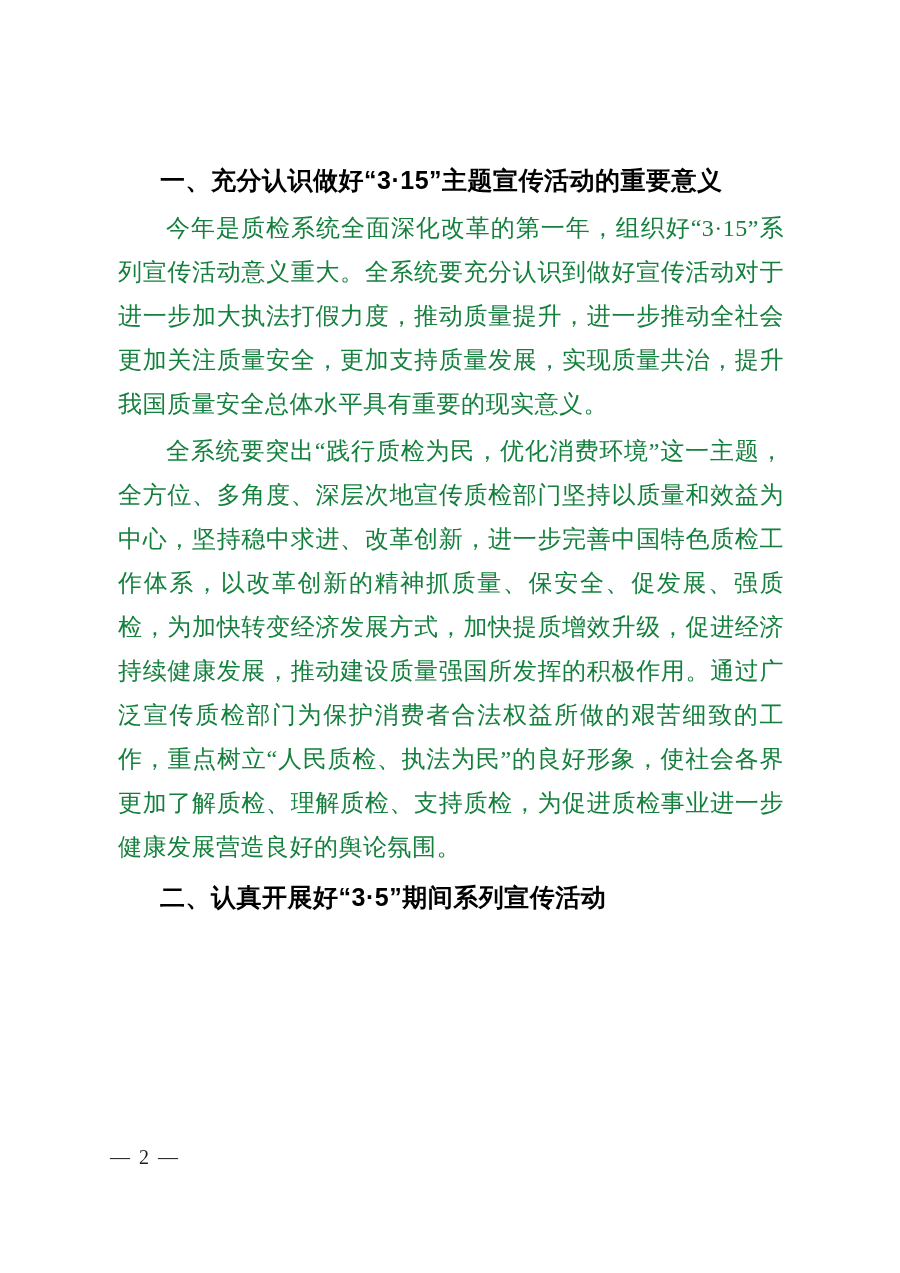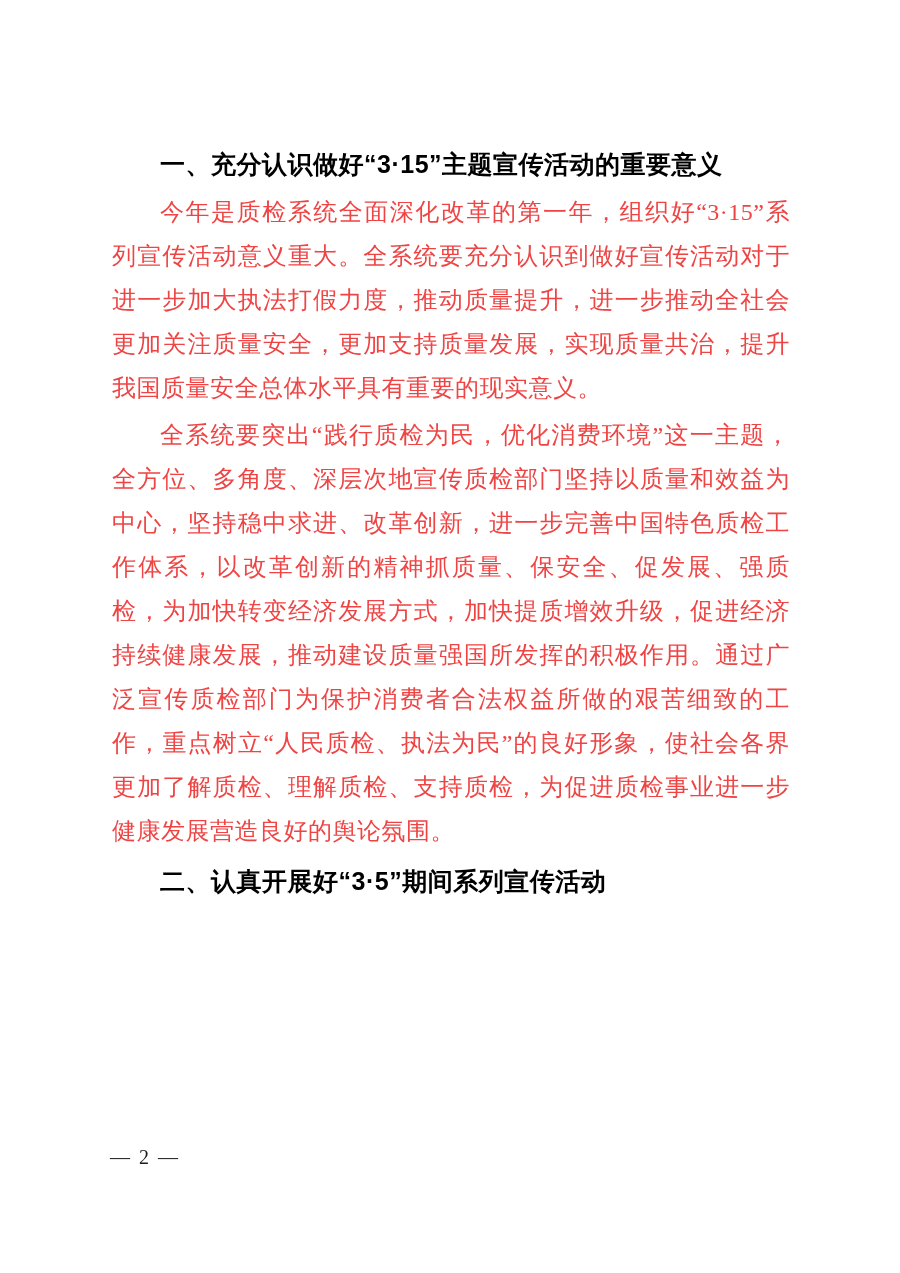--- a/index.html
+++ b/index.html
@@ -13,42 +13,42 @@
     height: 1273px;
     margin: 0 auto;
     background: #ffffff;
     overflow: hidden;
     box-sizing: border-box;
     color: #1c1c1c;
   }
   .content {
     position: absolute;
     left: 110px;
-    top: 136px;
+    top: 152px;
     width: 682px;
   }
   .doc-heading {
     font-family: "Liberation Sans", "DejaVu Sans", sans-serif;
     font-weight: 700;
     font-size: 25px;
     line-height: 44px;
     color: #000000;
     text-indent: 2em;
     margin: 6px 0 4px 0;
     letter-spacing: 0.5px;
   }
   .doc-paragraph {
     font-family: "Liberation Serif", "DejaVu Serif", serif;
     font-size: 24px;
     line-height: 44px;
     text-align: justify;
     text-indent: 2em;
-    margin: 3px 2px;
+    margin: 3px 8px;
     letter-spacing: 0.5px;
-    color: #ef4444;
+    color: #15803d;
   }
   .page-footer {
     position: absolute;
     left: 110px;
     top: 1146px;
     font-family: "Liberation Serif", "DejaVu Serif", serif;
     font-size: 20px;
     letter-spacing: 2px;
     color: #1c1c1c;
   }

